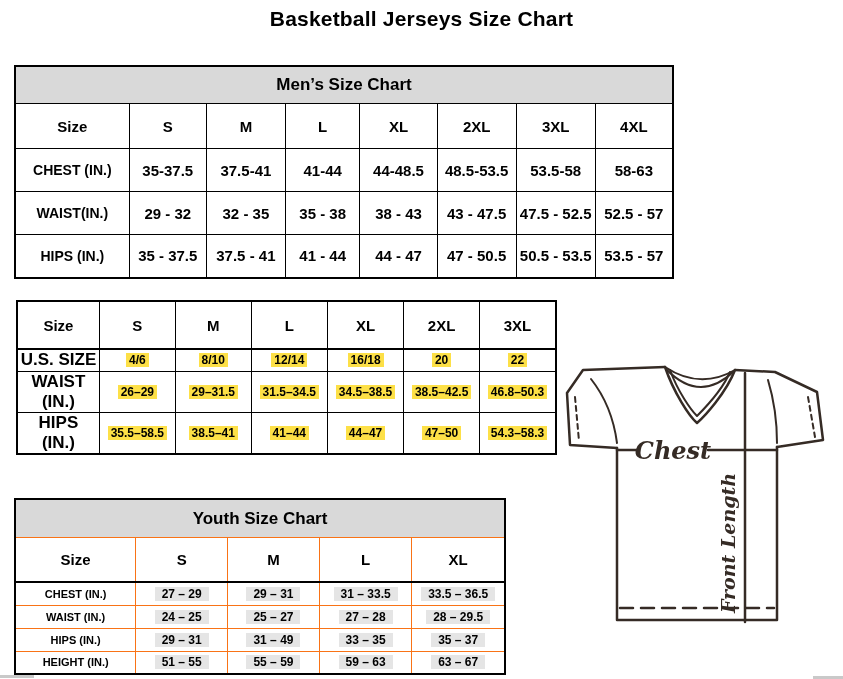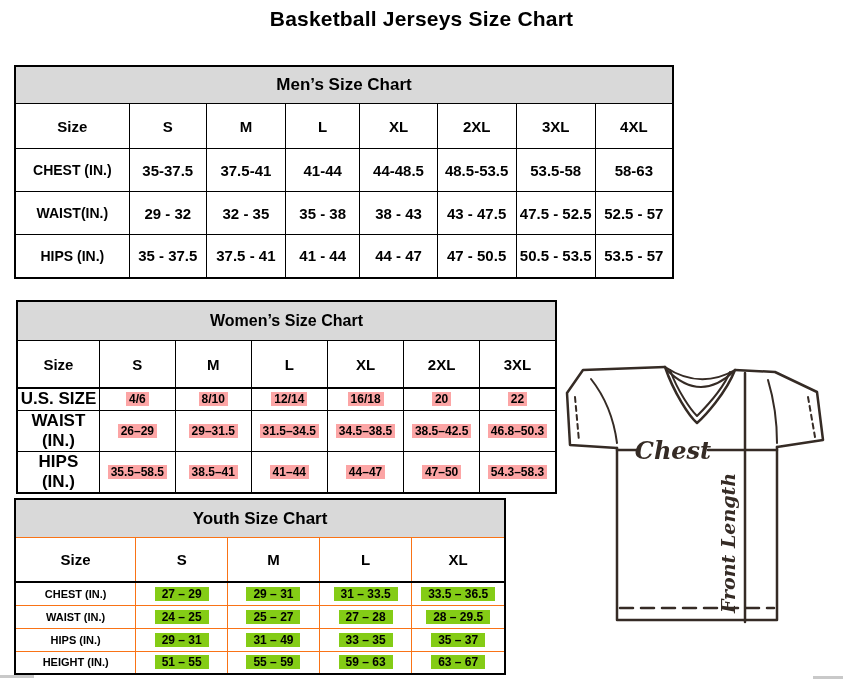--- a/index.html
+++ b/index.html
@@ -35,32 +35,32 @@
   
   table.women{left:16px;top:300px;width:541px;}
   table.women .band{height:38px;font-size:16px;}
   table.women th,table.women td{border:1px solid #000;font-weight:bold;}
   table.women .cols th{height:46px;font-size:15px;border-bottom:2px solid #000;}
   table.women tbody tr{height:22px;}
   table.women tbody th{font-size:17px;}
   table.women tbody td{font-size:12px;}
   table.women tr>*:first-child{width:80px;}
   table.women .cols th:not(:first-child){width:76px;}
-  table.women tbody td span{background:#fca5a5;padding:0 3px;}
+  table.women tbody td span{background:#fde047;padding:0 3px;}
   
   table.youth{left:14px;top:498px;width:492px;}
   table.youth .band{height:37px;font-size:17px;}
   table.youth th,table.youth td{border:1px solid #f97316;font-weight:bold;}
   table.youth .cols th{height:43px;font-size:15px;border-bottom:2px solid #000;}
   table.youth tbody tr{height:23px;}
   table.youth tbody th{font-size:11px;}
   table.youth tbody td{font-size:12px;}
   table.youth tr>*:first-child{width:121px;}
   table.youth .cols th:not(:first-child){width:92px;}
-  table.youth tbody td span{background:#84cc16;padding:0 7px;}
+  table.youth tbody td span{background:#e5e5e5;padding:0 7px;}
   
   .jersey{position:absolute;left:558px;top:360px;width:280px;height:280px;}
   .jersey text{
     font-family:"DejaVu Serif", serif;font-style:italic;font-weight:bold;
     fill:#352b25;
   }
   
   .scroll-frag{position:absolute;height:3px;background:#c9c9c9;}
   .scroll-frag.left{left:0;top:675px;width:34px;}
   .scroll-frag.right{left:813px;top:676px;width:30px;}
@@ -115,23 +115,20 @@
         <td><span>44 - 47</span></td>
         <td><span>47 - 50.5</span></td>
         <td><span>50.5 - 53.5</span></td>
         <td><span>53.5 - 57</span></td>
       </tr>
     </tbody>
 </table>
 
 <table class="size-table women">
   <thead>
-    <tr>
-      <th class="band" colspan="7">Women’s Size Chart</th>
-    </tr>
     <tr class="cols">
         <th>Size</th>
         <th>S</th>
         <th>M</th>
         <th>L</th>
         <th>XL</th>
         <th>2XL</th>
         <th>3XL</th>
       </tr>
   </thead>

